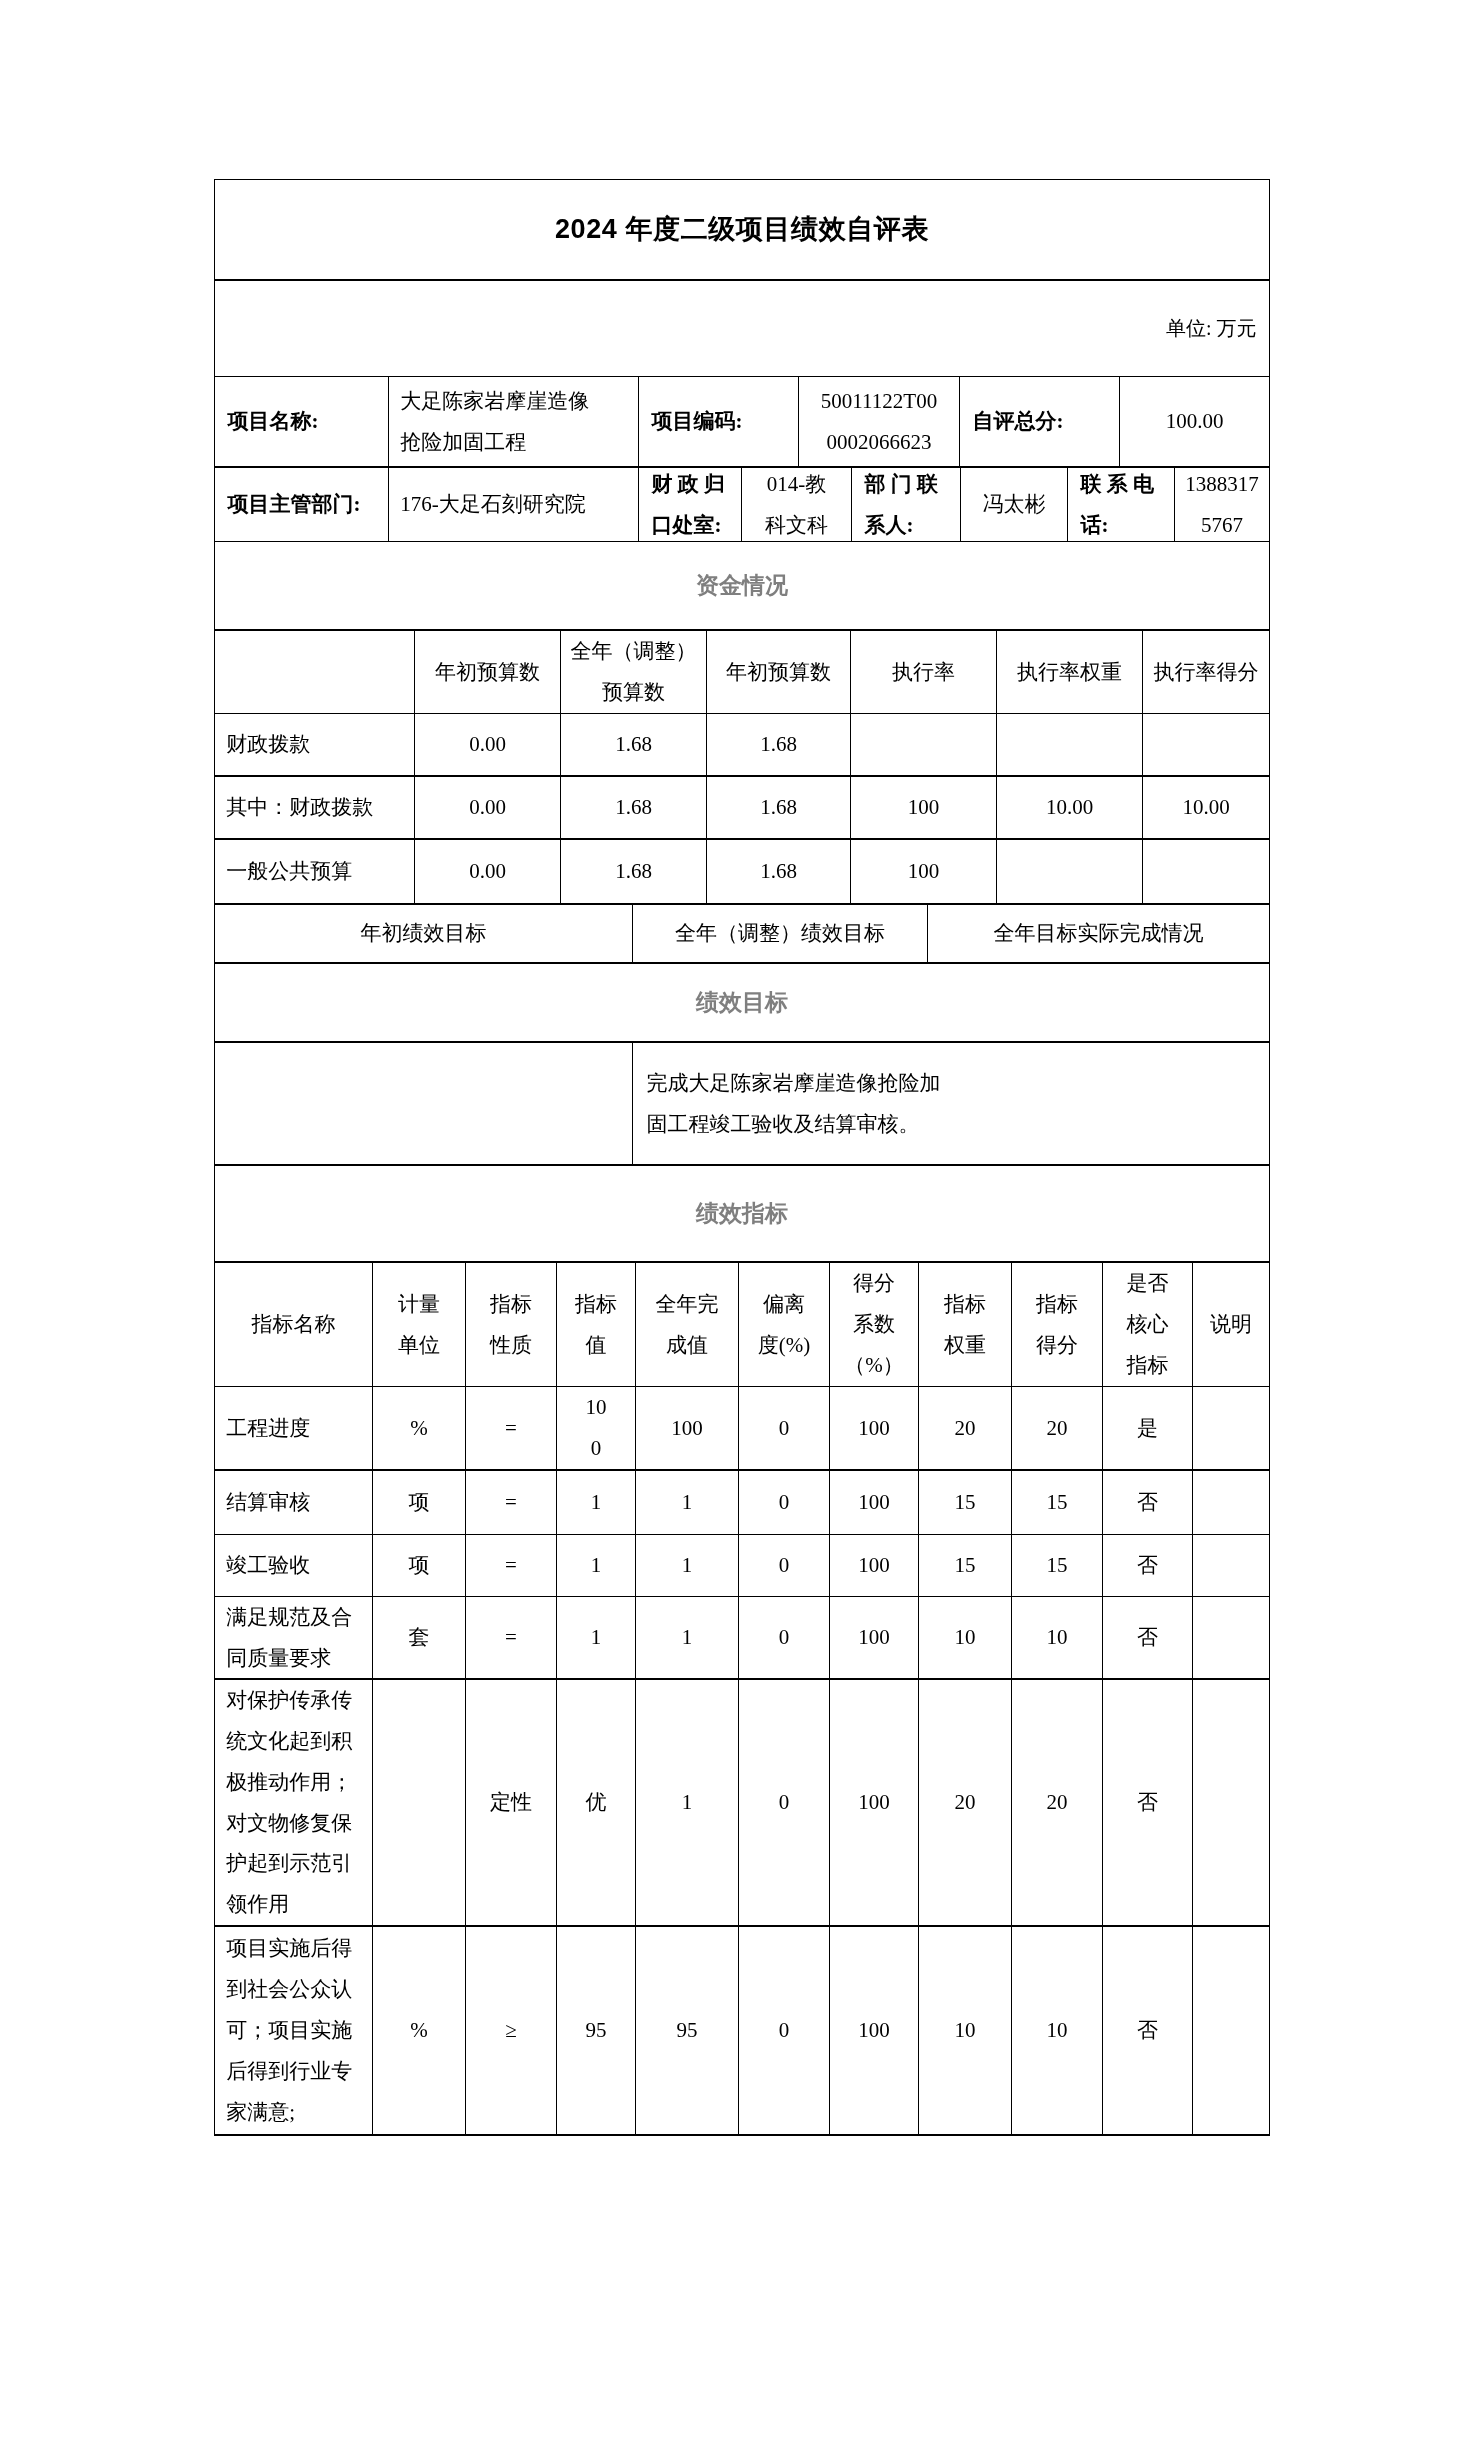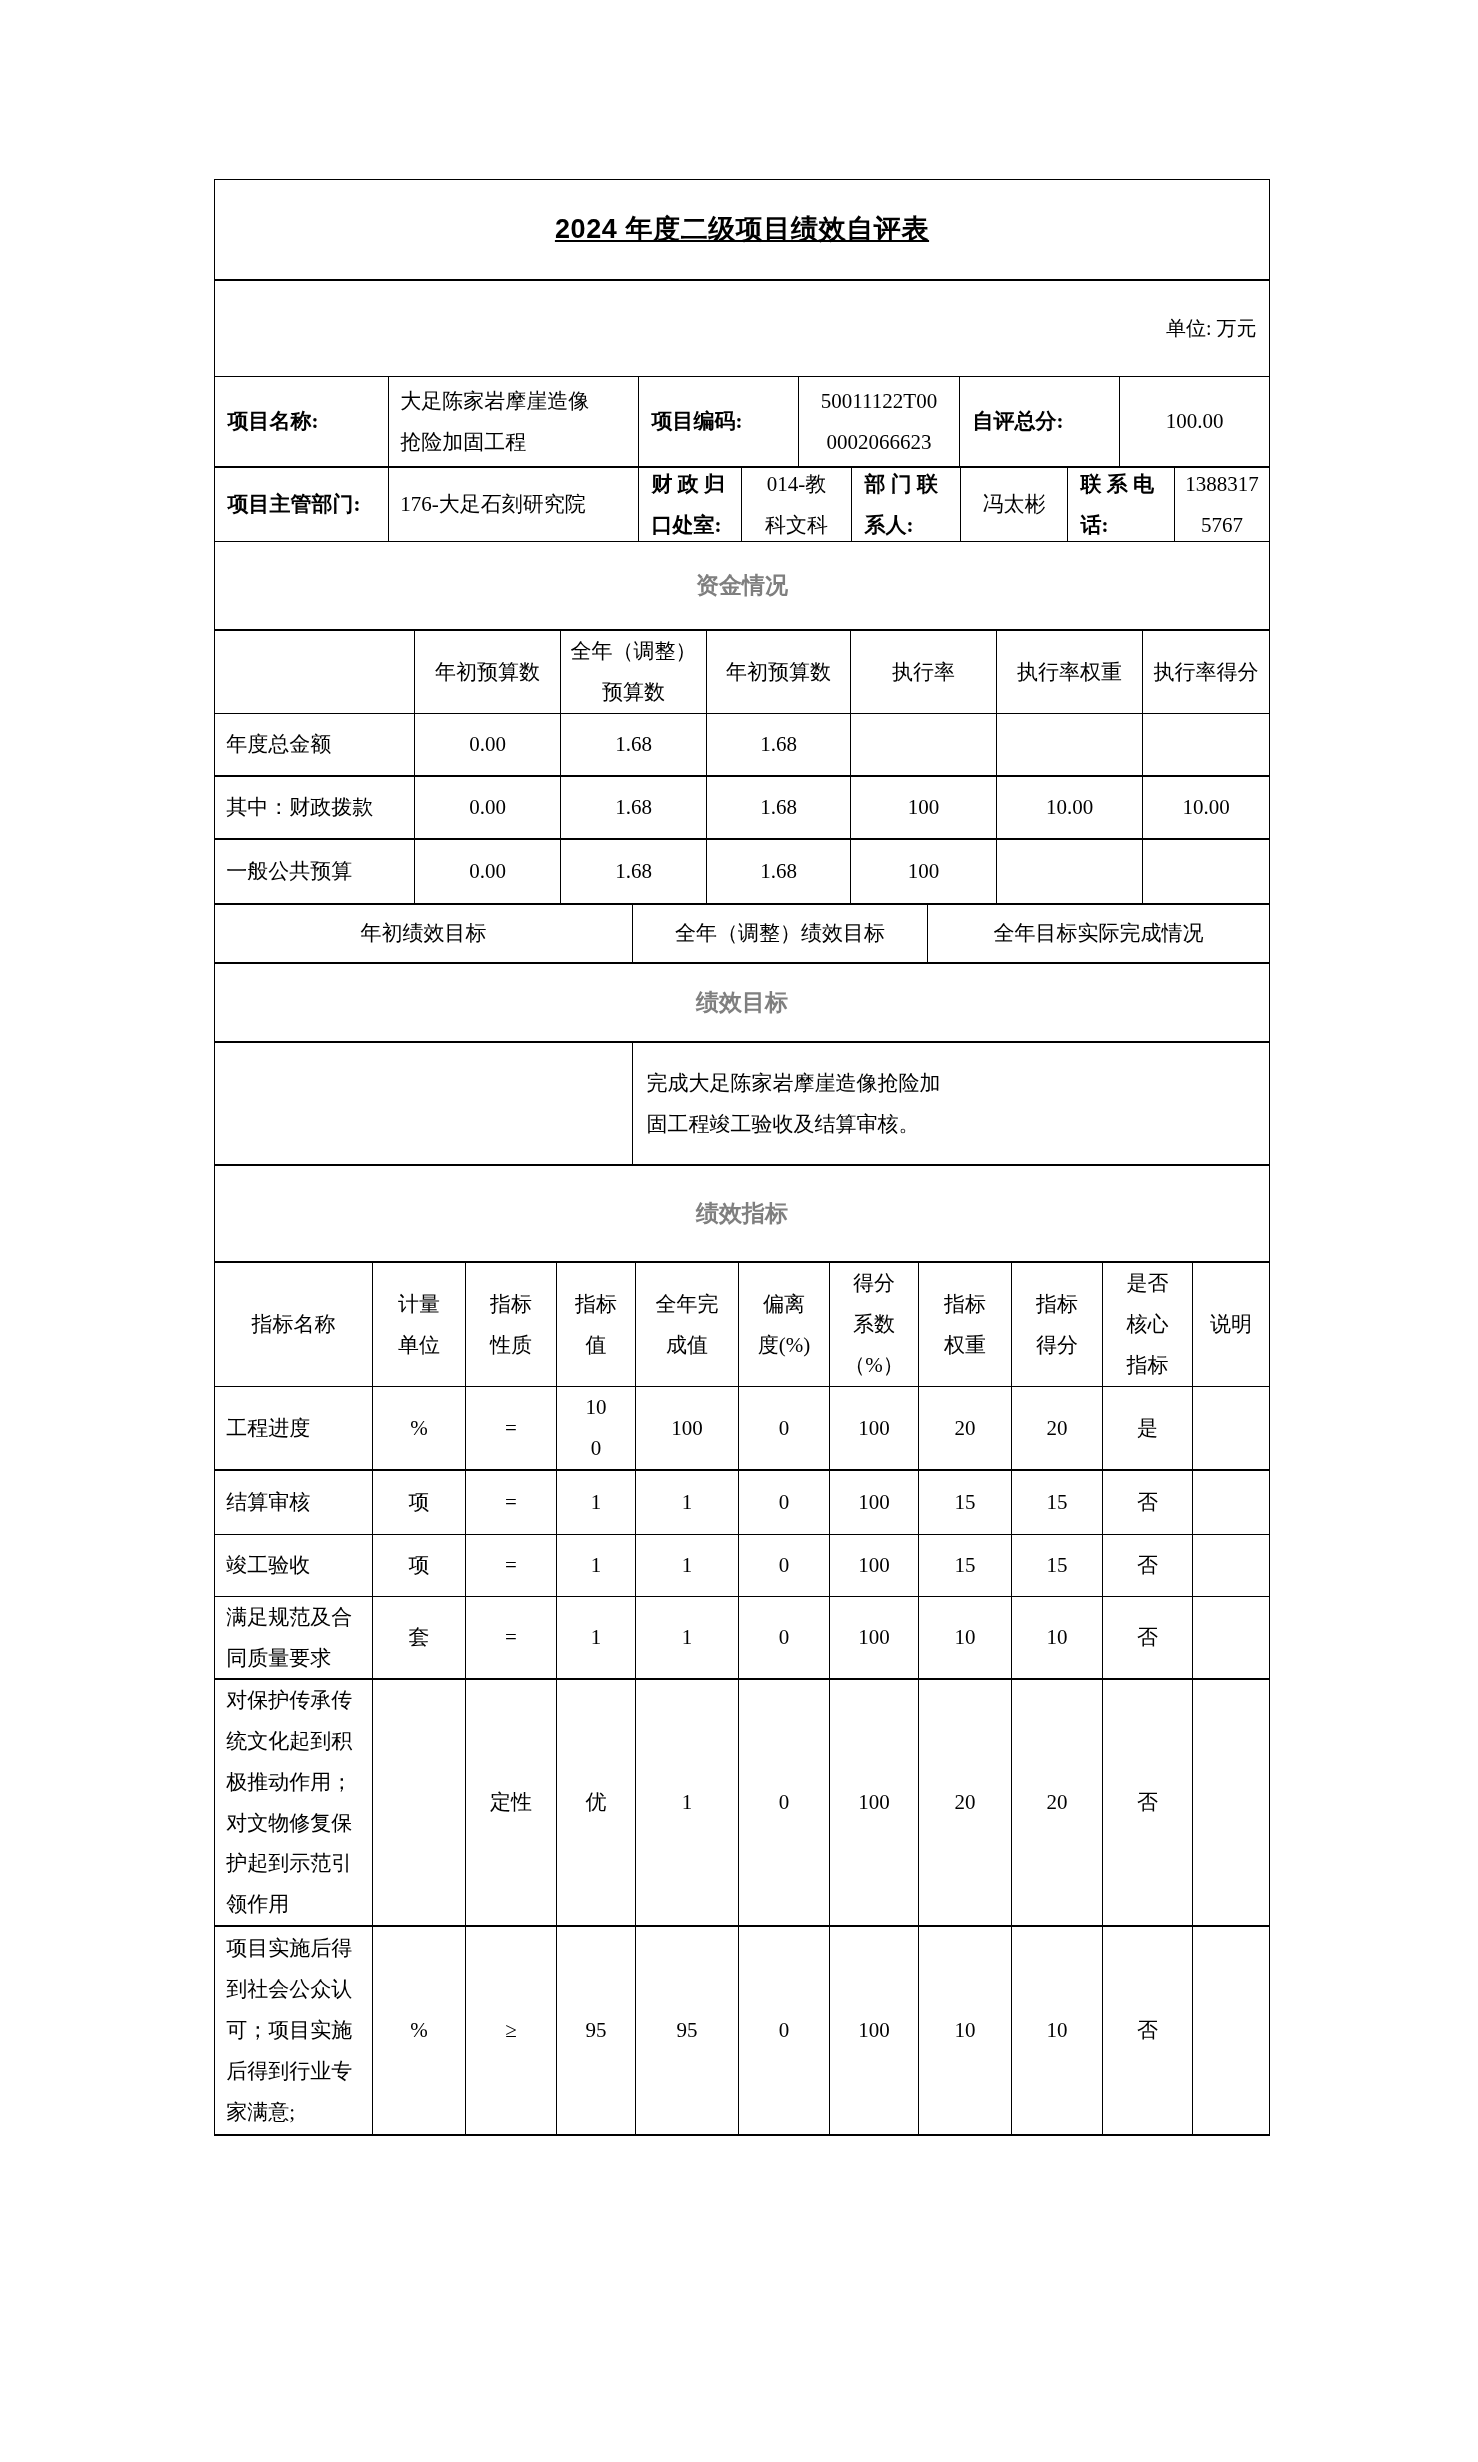--- a/index.html
+++ b/index.html
@@ -52,21 +52,20 @@
   .cell.left {
     justify-content: flex-start;
     text-align: left;
     padding-left: 11.2px;
   }
   .title-row .cell {
     font-family: "Liberation Sans", "DejaVu Sans", sans-serif;
     font-weight: bold;
     font-size: 27px;
     letter-spacing: 0.6px;
-    text-decoration: underline;
   }
   .unit-row .cell {
     justify-content: flex-end;
     text-align: left;
     padding-right: 12.4px;
     font-size: 20px;
   }
   .sec .cell {
     font-family: "Liberation Sans", "DejaVu Sans", sans-serif;
     font-weight: bold;
@@ -128,21 +127,21 @@
     <div class="cell" style="flex-basis:146px">年初预算数</div>
     <div class="cell" style="flex-basis:146px">全年（调整）
 预算数</div>
     <div class="cell" style="flex-basis:144px">年初预算数</div>
     <div class="cell" style="flex-basis:146px">执行率</div>
     <div class="cell" style="flex-basis:146px">执行率权重</div>
     <div class="cell fill">执行率得分</div>
   </div>
 
   <div class="row thick" style="height:63px">
-    <div class="cell left" style="flex-basis:200px">年度总金额</div>
+    <div class="cell left" style="flex-basis:200px">财政拨款</div>
     <div class="cell" style="flex-basis:146px">0.00</div>
     <div class="cell" style="flex-basis:146px">1.68</div>
     <div class="cell" style="flex-basis:144px">1.68</div>
     <div class="cell" style="flex-basis:146px"></div>
     <div class="cell" style="flex-basis:146px"></div>
     <div class="cell fill"></div>
   </div>
 
   <div class="row thick" style="height:63px">
     <div class="cell left" style="flex-basis:200px">其中：财政拨款</div>

